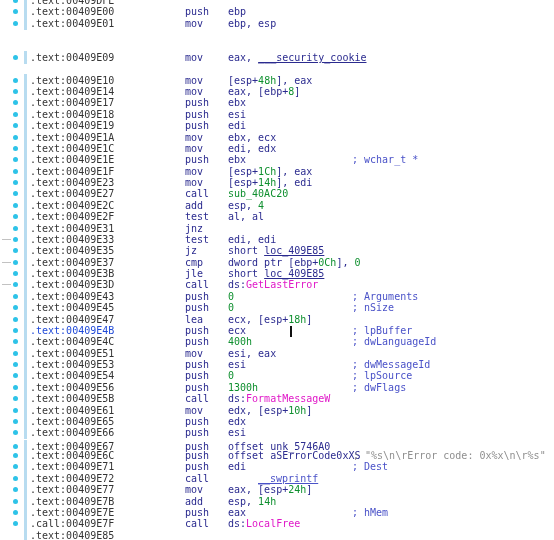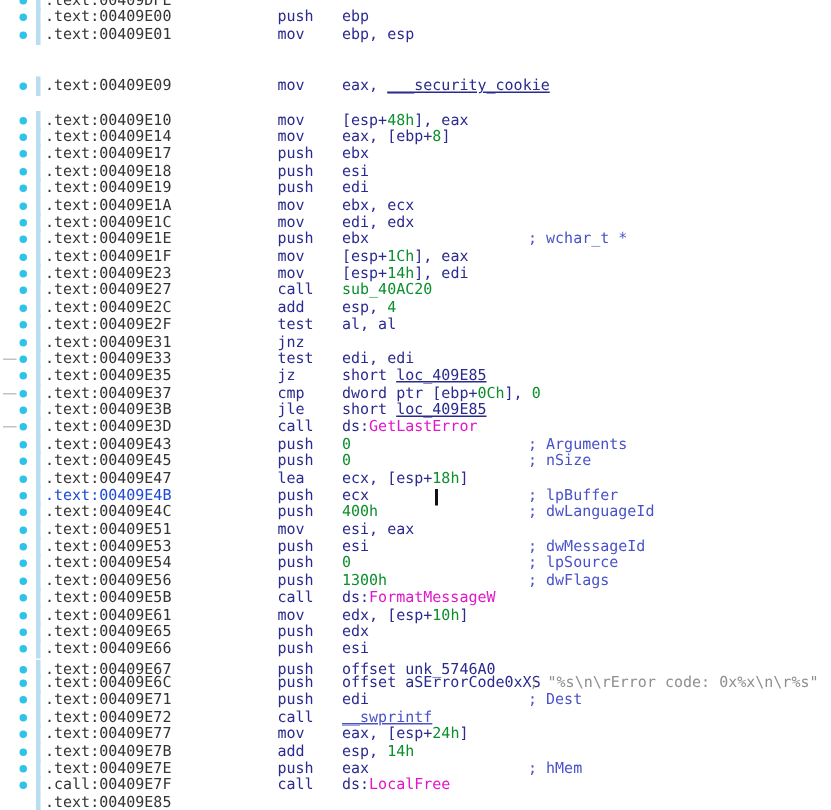--- a/index.html
+++ b/index.html
@@ -83,21 +83,21 @@
     top: 0;
     color: #4a52c8;
   }
 
   
   .num   { color: #0e8f2e; }
   .api   { color: #e018c8; }
   .sub   { color: #0e8f2e; }
   .loc   { color: #2b2b8f; text-decoration: underline; }
   .dref  { color: #2b2b8f; text-decoration: underline; }
-  .lib   { color: #4a52c8; text-decoration: underline; }
+  .lib   { color: #4a52c8; text-decoration: underline; margin-left: 30px; }
 
   
   #caret {
     position: absolute;
     width: 2px;
     height: 11px;
     background: #111111;
   }
 </style>
 </head>

